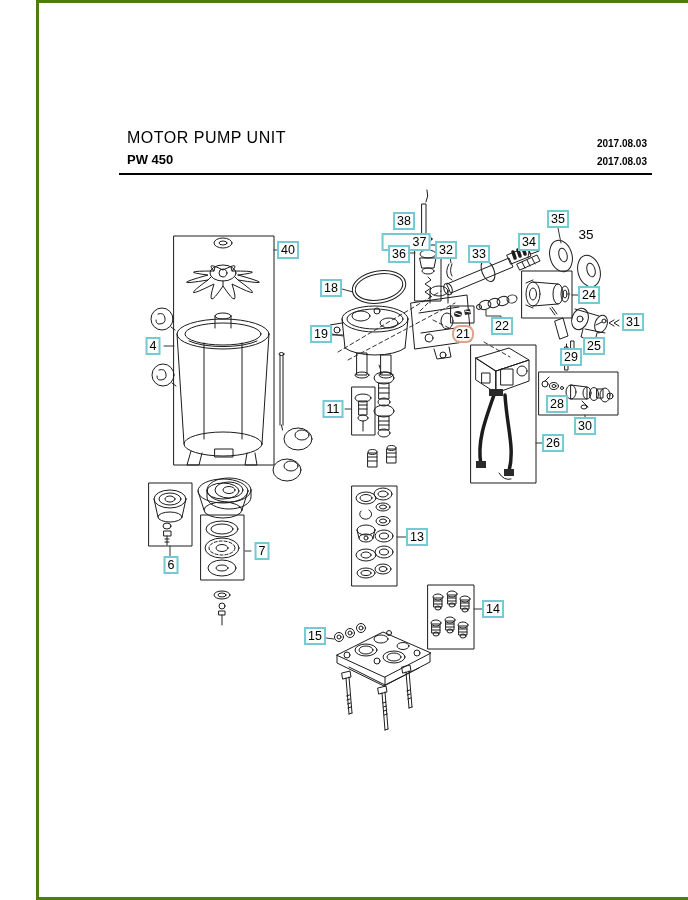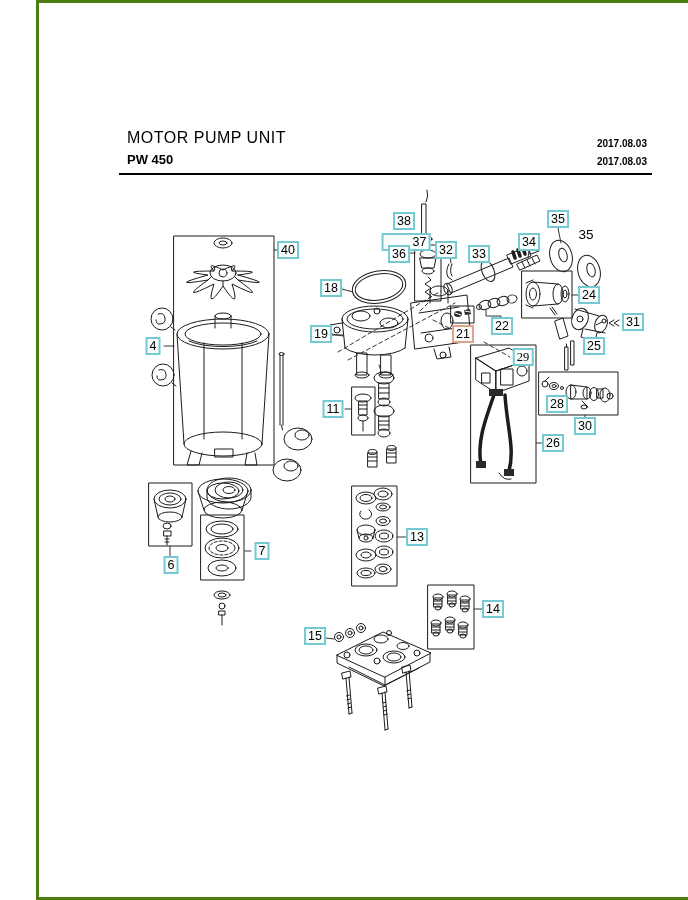--- a/index.html
+++ b/index.html
@@ -417,26 +417,26 @@
       <div class="callout box" style="left: 365px; top: 218px; border-color: rgb(116, 202, 211);">38</div>
       <div class="callout box" style="left: 367px; top: 239px; border-color: rgb(116, 202, 211); padding-left: 29px;">37</div>
       <div class="callout box" style="left: 360px; top: 251px; border-color: rgb(116, 202, 211);">36</div>
       <div class="callout box" style="left: 407px; top: 247px; border-color: rgb(116, 202, 211);">32</div>
       <div class="callout box" style="left: 440px; top: 251px; border-color: rgb(116, 202, 211);">33</div>
       <div class="callout box" style="left: 490px; top: 239px; border-color: rgb(116, 202, 211);">34</div>
       <div class="callout box" style="left: 519px; top: 216px; border-color: rgb(116, 202, 211);">35</div>
       <div class="callout plain" style="left: 547px; top: 232px;">35</div>
       <div class="callout box" style="left: 292px; top: 285px; border-color: rgb(116, 202, 211);">18</div>
       <div class="callout box" style="left: 282px; top: 331px; border-color: rgb(116, 202, 211);">19</div>
-      <div class="callout selected" style="left: 424px; top: 331px; border-color: rgb(223, 163, 138);">21</div>
+      <div class="callout selected" style="left: 424px; top: 331px; border-color: rgb(223, 163, 138); border-radius: 8px;">21</div>
       <div class="callout box" style="left: 463px; top: 323px; border-color: rgb(116, 202, 211);">22</div>
       <div class="callout box" style="left: 550px; top: 292px; border-color: rgb(116, 202, 211);">24</div>
       <div class="callout box" style="left: 594px; top: 319px; border-color: rgb(116, 202, 211);">31</div>
       <div class="callout box" style="left: 555px; top: 343px; border-color: rgb(116, 202, 211);">25</div>
-      <div class="callout box" style="left: 484px; top: 354px; border-color: rgb(116, 202, 211); font-family: Liberation Serif, serif;">29</div>
+      <div class="callout box" style="left: 532px; top: 354px; border-color: rgb(116, 202, 211);">29</div>
       <div class="callout box" style="left: 294px; top: 406px; border-color: rgb(116, 202, 211);">11</div>
       <div class="callout box" style="left: 518px; top: 401px; border-color: rgb(116, 202, 211);">28</div>
       <div class="callout box" style="left: 546px; top: 423px; border-color: rgb(116, 202, 211);">30</div>
       <div class="callout box" style="left: 514px; top: 440px; border-color: rgb(116, 202, 211);">26</div>
       <div class="callout box" style="left: 132px; top: 562px; border-color: rgb(116, 202, 211);">6</div>
       <div class="callout box" style="left: 223px; top: 548px; border-color: rgb(116, 202, 211);">7</div>
       <div class="callout box" style="left: 378px; top: 534px; border-color: rgb(116, 202, 211);">13</div>
       <div class="callout box" style="left: 454px; top: 606px; border-color: rgb(116, 202, 211);">14</div>
       <div class="callout box" style="left: 276px; top: 633px; border-color: rgb(116, 202, 211);">15</div>
     </div>

